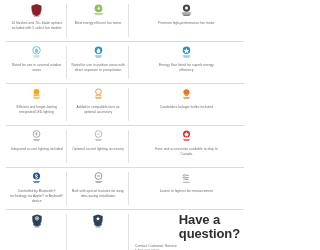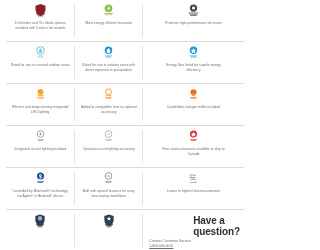--- a/index.html
+++ b/index.html
@@ -58,21 +58,21 @@
     max-width:66px;
   }
   
   .promo{
     padding:3px 4px 0 6px;
     text-align:left;
     align-items:flex-start;
     justify-content:center;
   }
   .promo-title{
-    font-size:10px;
+    font-size:13px;
     font-weight:bold;
     color:#2f2f2f;
     line-height:1.1;
     margin-bottom:2px;
     letter-spacing:-.1px;
     padding-left:44px;
   }
   .promo-sub{
     font-size:3.6px;
     color:#6d6d6d;

